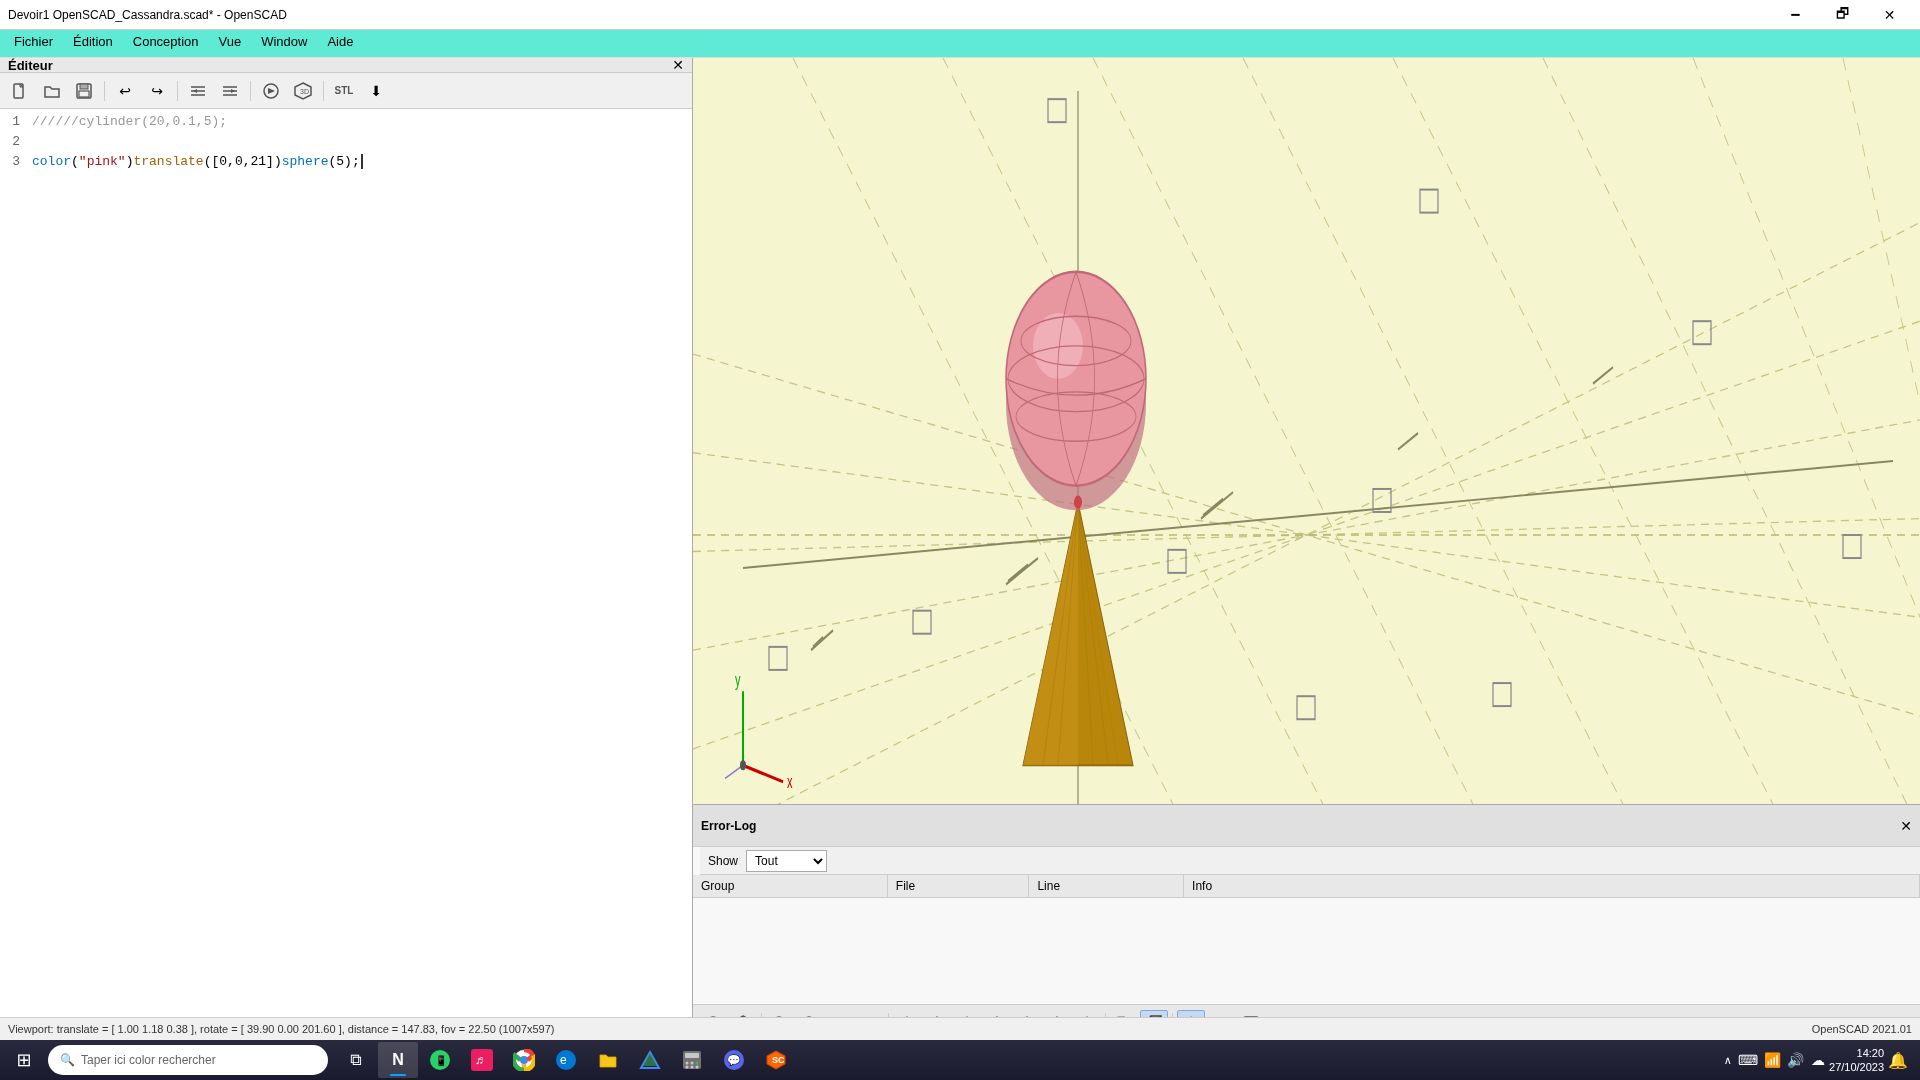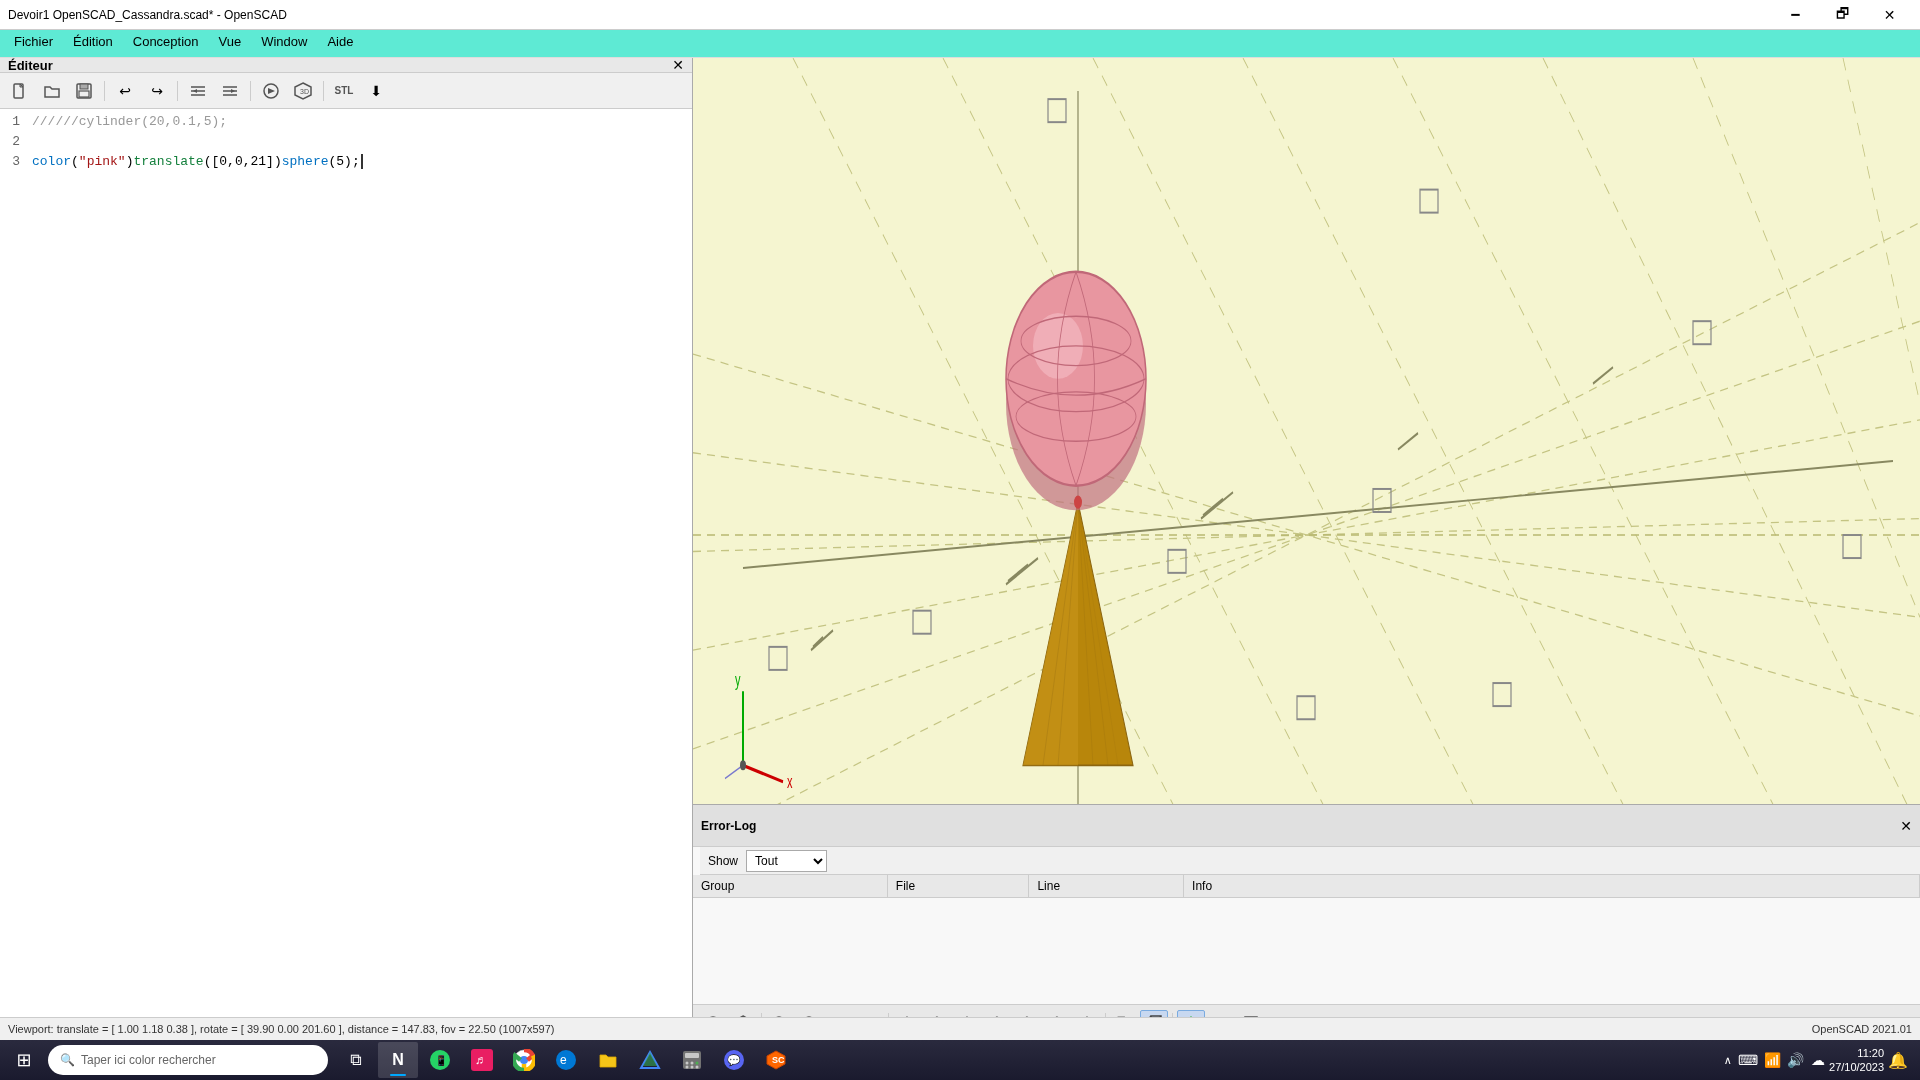--- a/index.html
+++ b/index.html
@@ -402,21 +402,21 @@
       <div class="code-line">
         <span class="line-num">1</span>
         <span class="line-code code-comment">//////cylinder(20,0.1,5);</span>
       </div>
       <div class="code-line">
         <span class="line-num">2</span>
         <span class="line-code"></span>
       </div>
       <div class="code-line">
         <span class="line-num">3</span>
-        <span class="line-code"><span style="color:#0070c1;">color</span>(<span style="color:#a31515;">"pink"</span>)<span style="color:#15803d;">translate</span>([0,0,21])<span style="color:#0070c1;">sphere</span>(5);<span style="border-left:2px solid #333; margin-left:1px;"></span></span>
+        <span class="line-code"><span style="color:#0070c1;">color</span>(<span style="color:#a31515;">"pink"</span>)<span style="color:#a16207;">translate</span>([0,0,21])<span style="color:#0070c1;">sphere</span>(5);<span style="border-left:2px solid #333; margin-left:1px;"></span></span>
       </div>
     </div>
   </div>
 
   <div id="right-area">
 
     <div id="viewport-main">
 
       <svg class="vp-grid-svg" viewBox="0 0 1227 597" preserveAspectRatio="none">
 
@@ -738,18 +738,18 @@
   </div>
   <div class="taskbar-right">
     <div class="systray">
       <span style="cursor:pointer;">∧</span>
       <span style="cursor:pointer;font-size:14px;">⌨</span>
       <span style="cursor:pointer;font-size:14px;">📶</span>
       <span style="cursor:pointer;font-size:14px;">🔊</span>
       <span style="cursor:pointer;font-size:14px;">☁</span>
     </div>
     <div class="clock">
-      <div>11:20</div>
+      <div>14:20</div>
       <div>27/10/2023</div>
     </div>
     <span style="cursor:pointer;font-size:16px;">🔔</span>
   </div>
 </div>
 
 </body></html>

